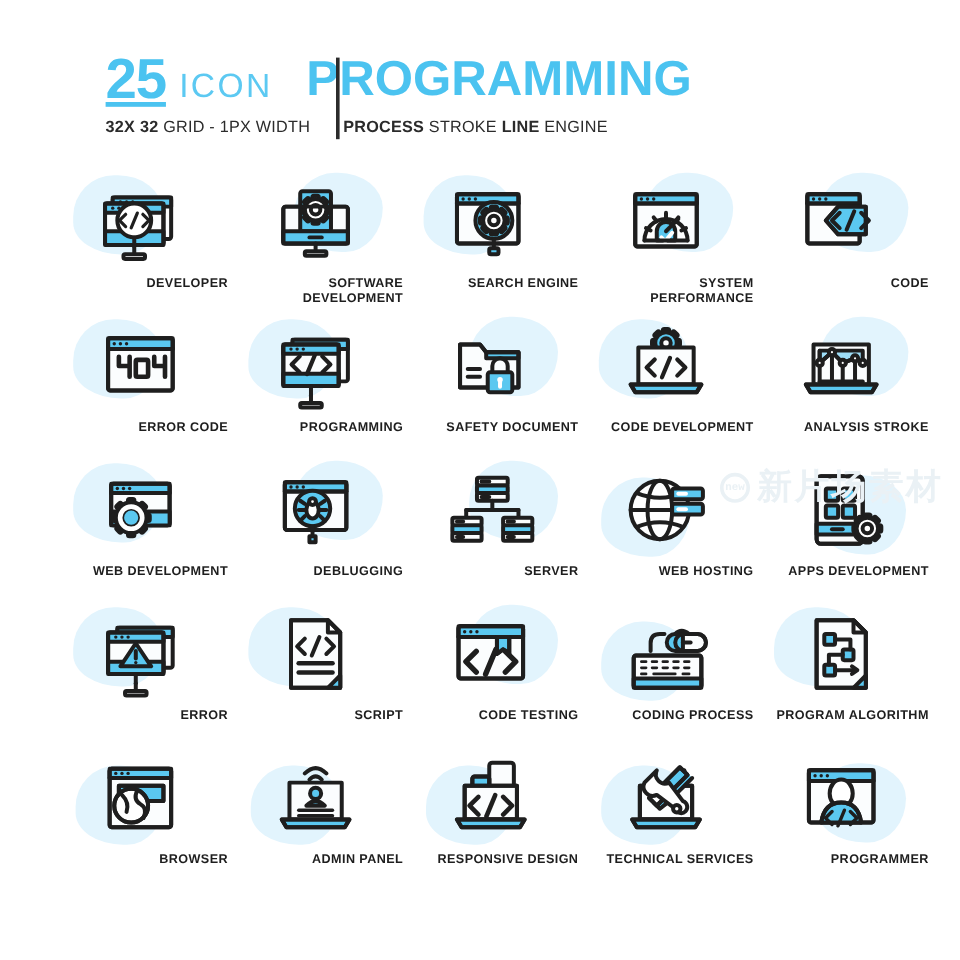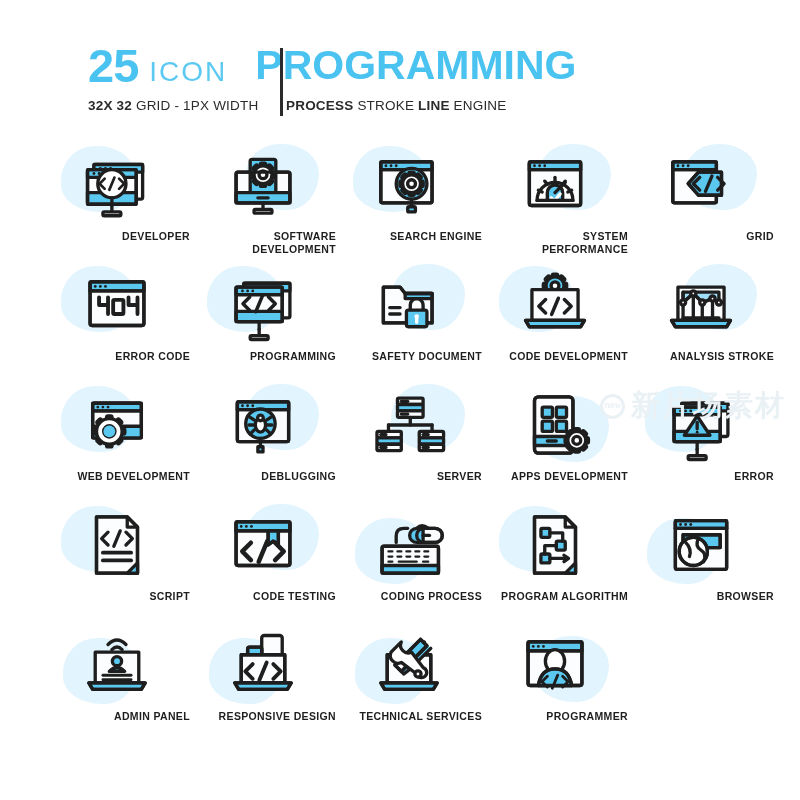--- a/index.html
+++ b/index.html
@@ -10,20 +10,21 @@
     overflow: hidden;
   }
   #page { position: relative; width: 800px; height: 800px; background:#fff; }
 
   
   .header { position: absolute; left: 88px; top: 44px; display: flex; flex-direction: column; }
   .header-top { display: flex; align-items: flex-end; }
   .h-count {
     font-size: 47px; font-weight: 700; color: #4BC3F0; line-height: 0.92;
     letter-spacing: -1px;
+    text-decoration: underline;
   }
   .h-icon {
     font-size: 28px; font-weight: 400; color: #5CC9F2; line-height: 1.0;
     letter-spacing: 2px; margin-left: 11px; padding-bottom: 1px;
   }
   .h-divider {
     width: 3px; background: #2B2B2B; margin: 0 18px 1px 19px;
     align-self: stretch; height: 68px; position:absolute; left:173px; top:4px;
   }
   .h-title {
@@ -251,21 +252,21 @@
     <path d="M30 22 h18 v18 h-18 l-8,-9 z" fill="none"></path>
     <g transform="translate(38 31) scale(1)">
   <polyline points="-7,-5 -12,0 -7,5" fill="none"></polyline>
                 <line x1="-2.5" y1="6" x2="2.5" y2="-6"></line>
   <polyline points="7,-5 12,0 7,5" fill="none"></polyline>
               </g>
             </svg>
           </div>
         </div>
         <div class="label">
-          <div>GRID</div>
+          <div>CODE</div>
         </div>
       </div>
       <div class="cell">
         <div class="art">
           <div class="blob tl"></div>
           <div class="svgwrap">
             <svg width="82" height="82" viewBox="0 0 64 64" fill="none" stroke="#1E1E1E" stroke-width="2.6" stroke-linecap="round" stroke-linejoin="round">
 
   <rect x="11" y="14" width="42" height="34" rx="1.5" fill="#FBFDFE"></rect>
   <rect x="11" y="14" width="42" height="7" fill="#5BC8F0"></rect>
@@ -478,20 +479,41 @@
     <rect x="40" y="37" width="19" height="5" rx="1" fill="#FBFDFE"></rect>
               <line x1="43" y1="39.5" x2="47" y2="39.5"></line>
     <rect x="40" y="42" width="19" height="5" rx="1" fill="#5BC8F0"></rect>
     <rect x="40" y="47" width="19" height="5" rx="1" fill="#FBFDFE"></rect>
               <line x1="43" y1="49.5" x2="47" y2="49.5"></line>
             </svg>
           </div>
         </div>
         <div class="label">
           <div>SERVER</div>
+        </div>
+      </div>
+      <div class="cell">
+        <div class="art">
+          <div class="blob bl"></div>
+          <div class="svgwrap">
+            <svg width="82" height="82" viewBox="0 0 64 64" fill="none" stroke="#1E1E1E" stroke-width="2.6" stroke-linecap="round" stroke-linejoin="round">
+    <circle cx="28" cy="32" r="19" fill="#fff"></circle>
+    <ellipse cx="28" cy="32" rx="8" ry="19" fill="none"></ellipse>
+    <line x1="9" y1="32" x2="47" y2="32"></line>
+    <path d="M13 21 q15 6 30 0" fill="none"></path>
+              <path d="M13 43 q15 -6 30 0" fill="none"></path>
+    <rect x="36" y="18" width="20" height="7" rx="1.5" fill="#5BC8F0"></rect>
+              <line x1="40" y1="21.5" x2="45" y2="21.5" stroke="#fff"></line>
+    <rect x="36" y="28" width="20" height="7" rx="1.5" fill="#5BC8F0"></rect>
+              <line x1="40" y1="31.5" x2="45" y2="31.5" stroke="#fff"></line>
+            </svg>
+          </div>
+        </div>
+        <div class="label">
+          <div>WEB HOSTING</div>
         </div>
       </div>
       <div class="cell">
         <div class="art">
           <div class="blob br"></div>
           <div class="svgwrap">
             <svg width="82" height="82" viewBox="0 0 64 64" fill="none" stroke="#1E1E1E" stroke-width="2.6" stroke-linecap="round" stroke-linejoin="round">
     <rect x="16" y="10" width="30" height="44" rx="3" fill="#FBFDFE"></rect>
     <rect x="16" y="41" width="30" height="7" fill="#5BC8F0"></rect>
     <rect x="16" y="10" width="30" height="44" rx="3" fill="none"></rect>

